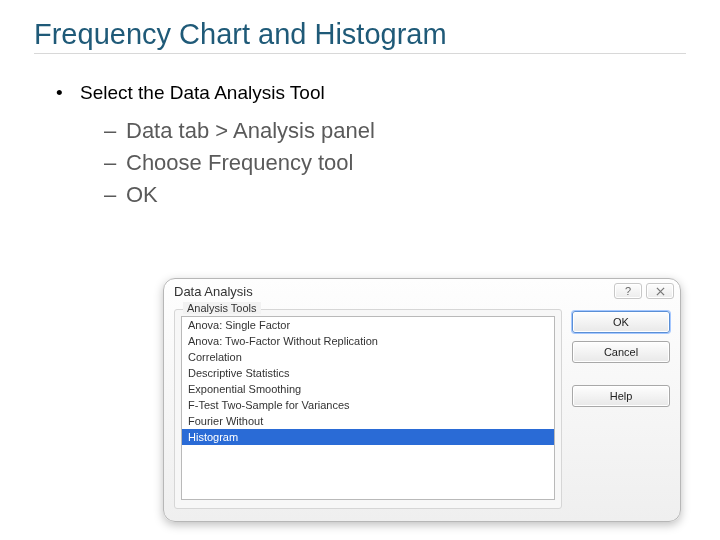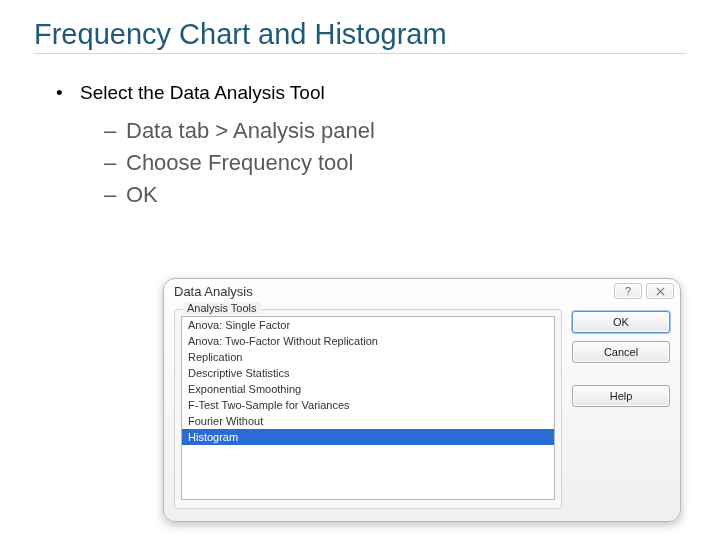--- a/index.html
+++ b/index.html
@@ -146,21 +146,21 @@
         </div>
       </div>
     </div>
     <div class="dlg-body">
       <div class="left">
         <div class="group">
           <span class="group-label">Analysis Tools</span>
           <div class="listbox" id="listbox">
               <div class="list-item">Anova: Single Factor</div>
               <div class="list-item">Anova: Two-Factor Without Replication</div>
-              <div class="list-item">Replication</div>
+              <div class="list-item">Correlation</div>
               <div class="list-item">Descriptive Statistics</div>
               <div class="list-item">Exponential Smoothing</div>
               <div class="list-item">F-Test Two-Sample for Variances</div>
               <div class="list-item">Fourier Without</div>
               <div class="list-item selected">Histogram</div>
             </div>
         </div>
       </div>
       <div class="right">
         <div class="btn default">

